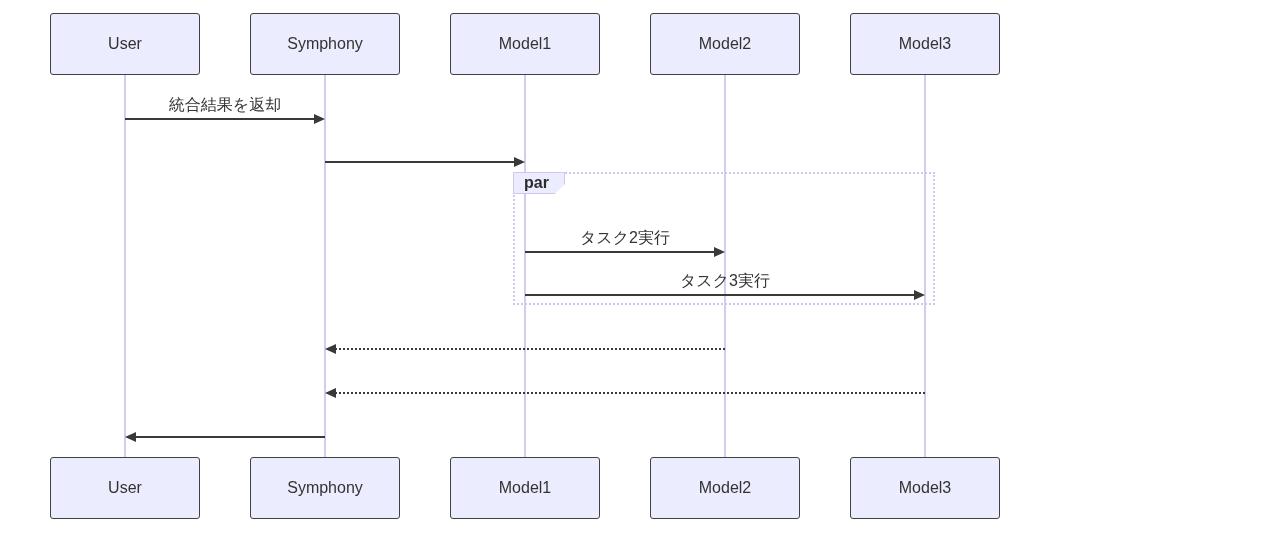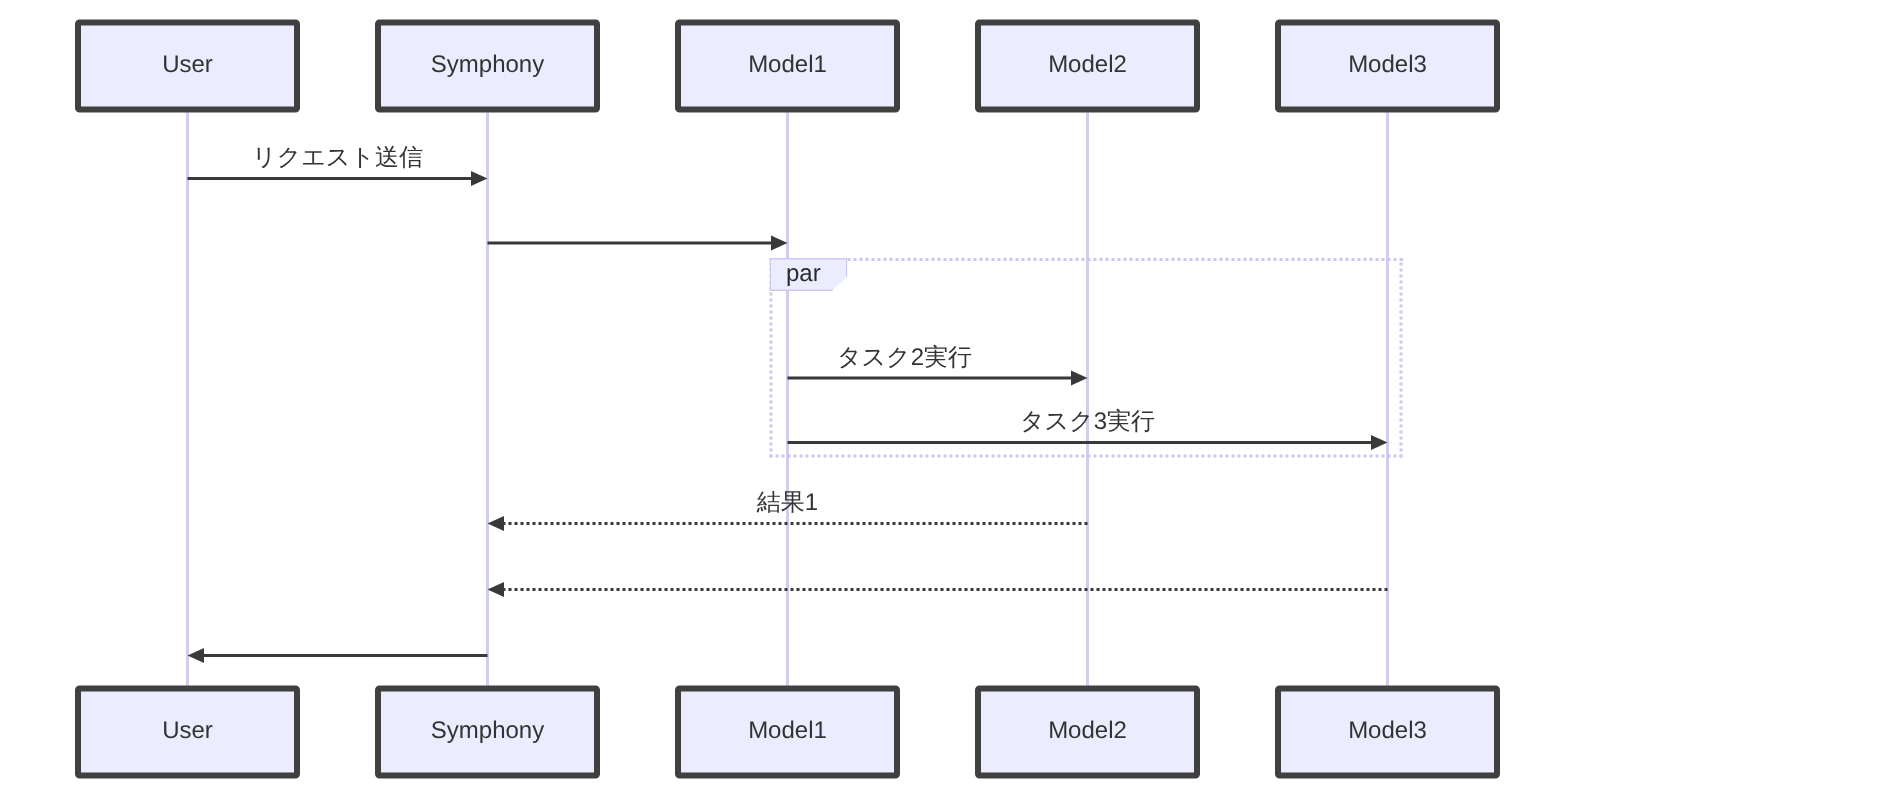--- a/index.html
+++ b/index.html
@@ -15,21 +15,21 @@
     background: #ffffff;
     overflow: hidden;
     color: #333333;
   }
   
   .actor {
     position: absolute;
     width: 150px;
     height: 62px;
     background: #ECECFF;
-    border: 4px solid #404040;
+    border: 1px solid #404040;
     border-radius: 3px;
     box-sizing: border-box;
     display: flex;
     align-items: center;
     justify-content: center;
     font-size: 16px;
     color: #333333;
   }
   .actor.top { top: 13px; }
   .actor.bottom { top: 457px; }
@@ -88,21 +88,21 @@
     top: 172px;
     width: 52px;
     height: 22px;
     background: #ECECFF;
     border: 1px solid #cfc7ed;
     box-sizing: border-box;
     clip-path: polygon(0 0, 100% 0, 100% 55%, 80% 100%, 0 100%);
     display: flex;
     align-items: center;
     font-size: 16px;
-    font-weight: normal;
+    font-weight: bold;
     color: #2b2b2b;
     padding-left: 10px;
   }
   .fragment-condition {
     position: absolute;
     left: 648px;
     top: 176px;
     width: 200px;
     text-align: center;
     font-size: 16px;
@@ -151,36 +151,35 @@
     </div>
   <div class="actor bottom" style="left:850px">
       <span>Model3</span>
     </div>
 
   <div class="fragment"></div>
   <div class="fragment-tab">
       <span>par</span>
     </div>
 
-  <div class="msg-label" style="left:125px; top:95px">リクエスト送信</div>
+  <div class="msg-label" style="left:125px; top:95px">統合結果を返却</div>
   <div class="msg-line" style="left:125px; top:118px; width:191px"></div>
   <div class="head-right" style="left:314px; top:114px"></div>
 
   <div class="msg-line" style="left:325px; top:161px; width:191px"></div>
   <div class="head-right" style="left:514px; top:157px"></div>
 
-  <div class="msg-label" style="left:503px; top:228px">タスク2実行</div>
+  <div class="msg-label" style="left:525px; top:228px">タスク2実行</div>
   <div class="msg-line" style="left:525px; top:251px; width:191px"></div>
   <div class="head-right" style="left:714px; top:247px"></div>
 
   <div class="msg-label" style="left:625px; top:271px">タスク3実行</div>
   <div class="msg-line" style="left:525px; top:294px; width:391px"></div>
   <div class="head-right" style="left:914px; top:290px"></div>
 
-  <div class="msg-label" style="left:425px; top:325px">結果1</div>
   <div class="msg-line dotted" style="left:335px; top:348px; width:390px"></div>
   <div class="head-left" style="left:325px; top:344px"></div>
 
   <div class="msg-line dotted" style="left:335px; top:392px; width:590px"></div>
   <div class="head-left" style="left:325px; top:388px"></div>
 
   <div class="msg-line" style="left:135px; top:436px; width:190px"></div>
   <div class="head-left" style="left:125px; top:432px"></div>
 
 </div>

